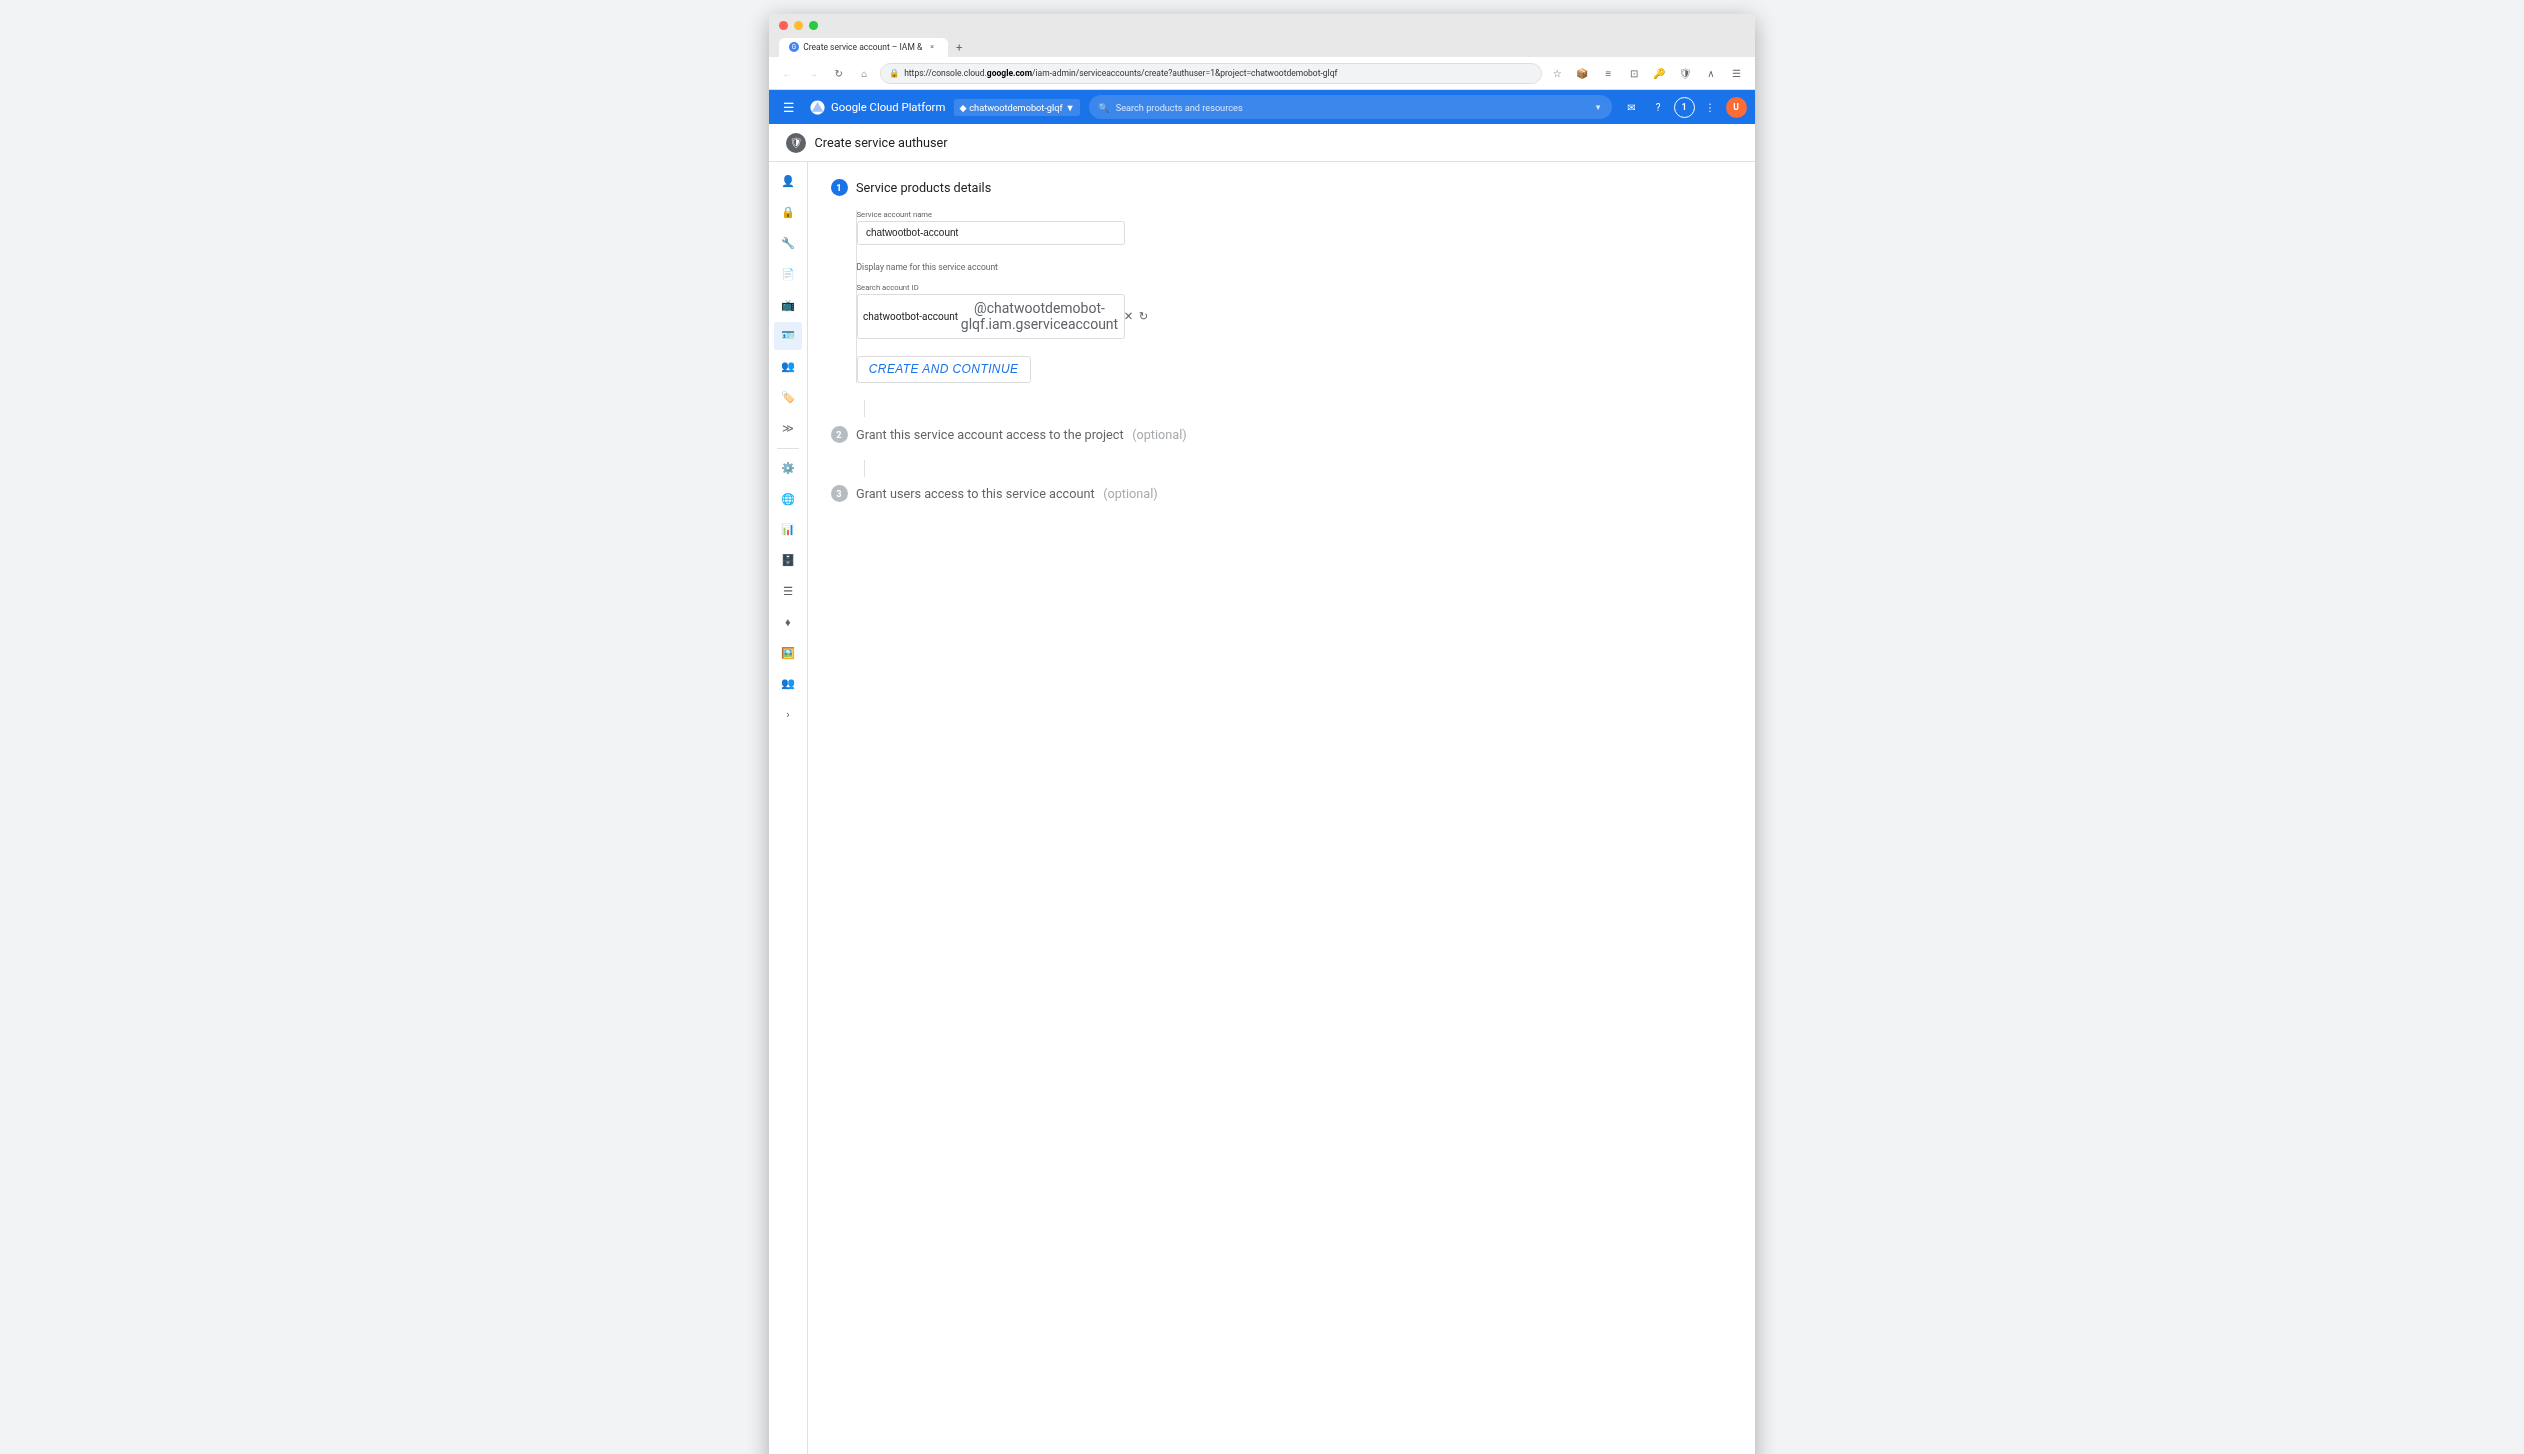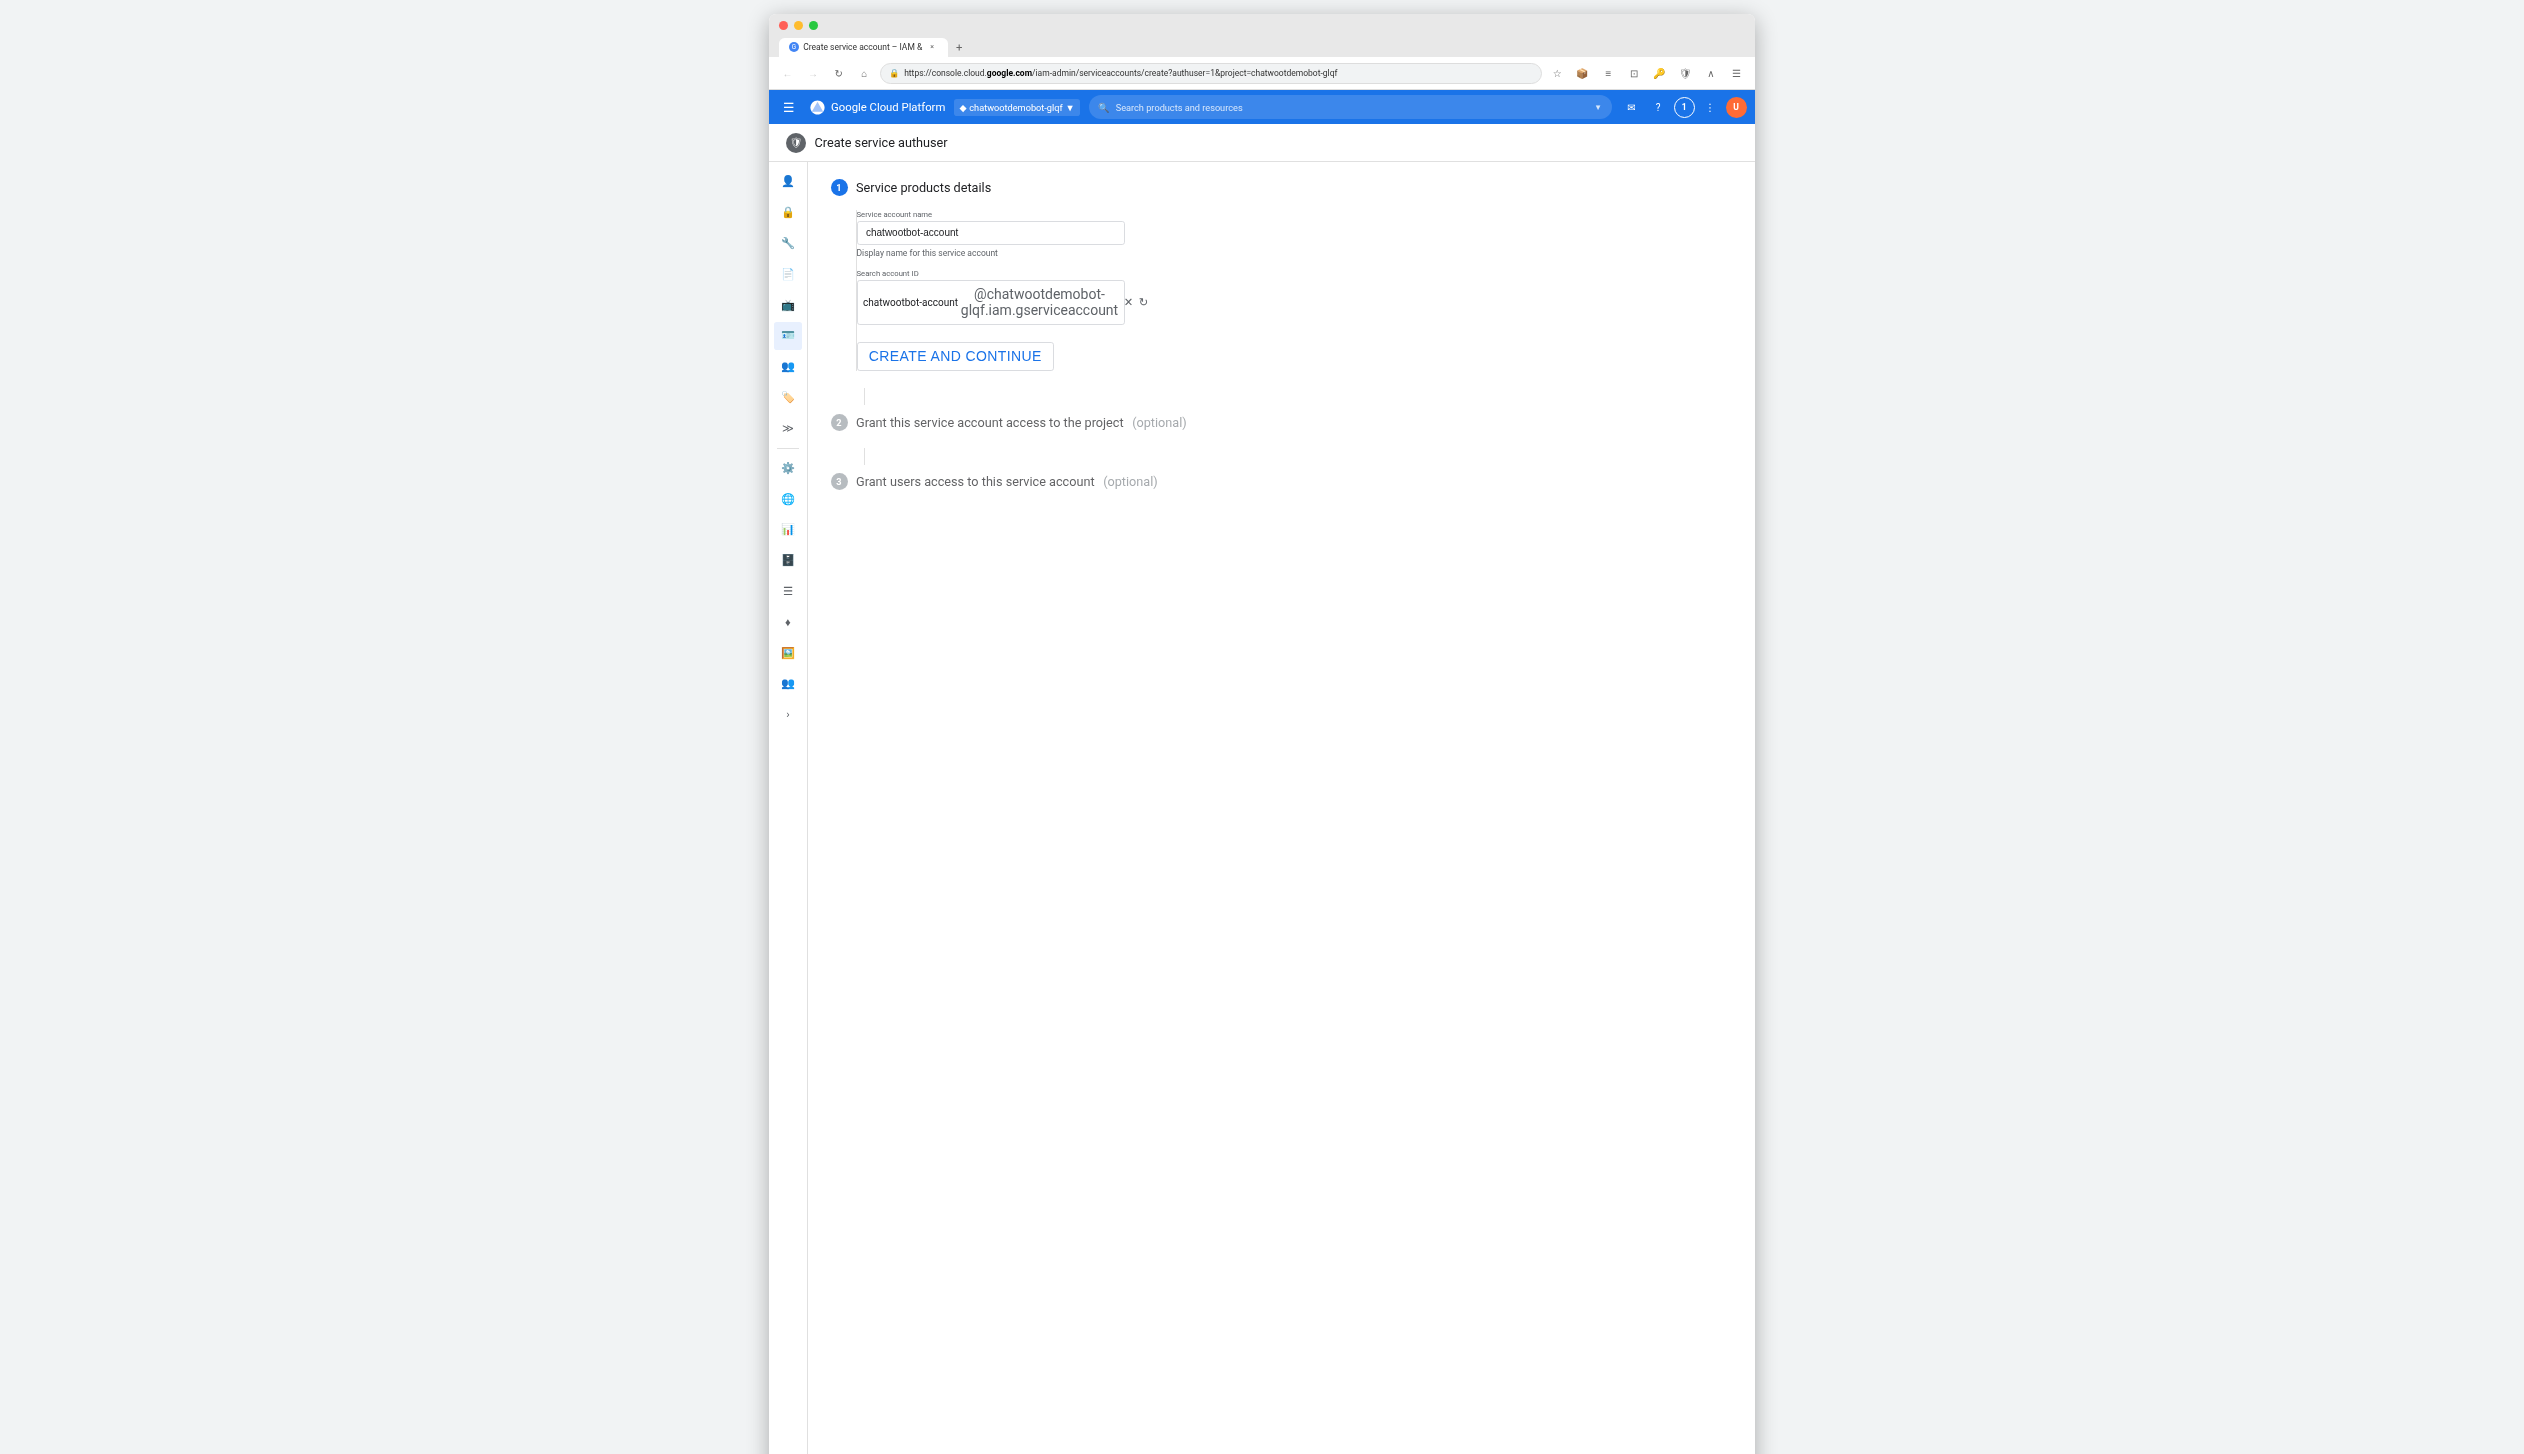--- a/index.html
+++ b/index.html
@@ -350,21 +350,21 @@
       border: 0.7px solid #dadce0;
       border-radius: 2.8px;
       padding: 5.6px 8.5px;
       font-size: 10px;
       color: #202124;
       outline: none;
     }
     .form-hint {
       font-size: 8.5px;
       color: #5f6368;
-      margin-top: 3px;
+      margin-top: 17px;
     }
     .form-input-with-actions {
       display: flex;
       align-items: center;
       width: 268px;
       border: 0.7px solid #dadce0;
       border-radius: 2.8px;
       padding: 2.8px 5.6px;
       font-size: 10px;
       color: #202124;
@@ -403,24 +403,25 @@
       font-weight: 500;
       cursor: pointer;
       letter-spacing: 0.4px;
     }
     .btn-outlined {
       background: transparent;
       color: #1a73e8;
       border: 0.7px solid #dadce0;
       border-radius: 2.8px;
       padding: 5.6px 11.3px;
-      font-size: 14px;
+      font-size: 12px;
       font-weight: 500;
       cursor: pointer;
       letter-spacing: 0.4px;
+      font-style: italic;
     }
     .btn-text {
       background: transparent;
       color: #1a73e8;
       border: none;
       padding: 5.6px 11.3px;
       font-size: 9.2px;
       font-weight: 500;
       cursor: pointer;
       letter-spacing: 0.4px;

